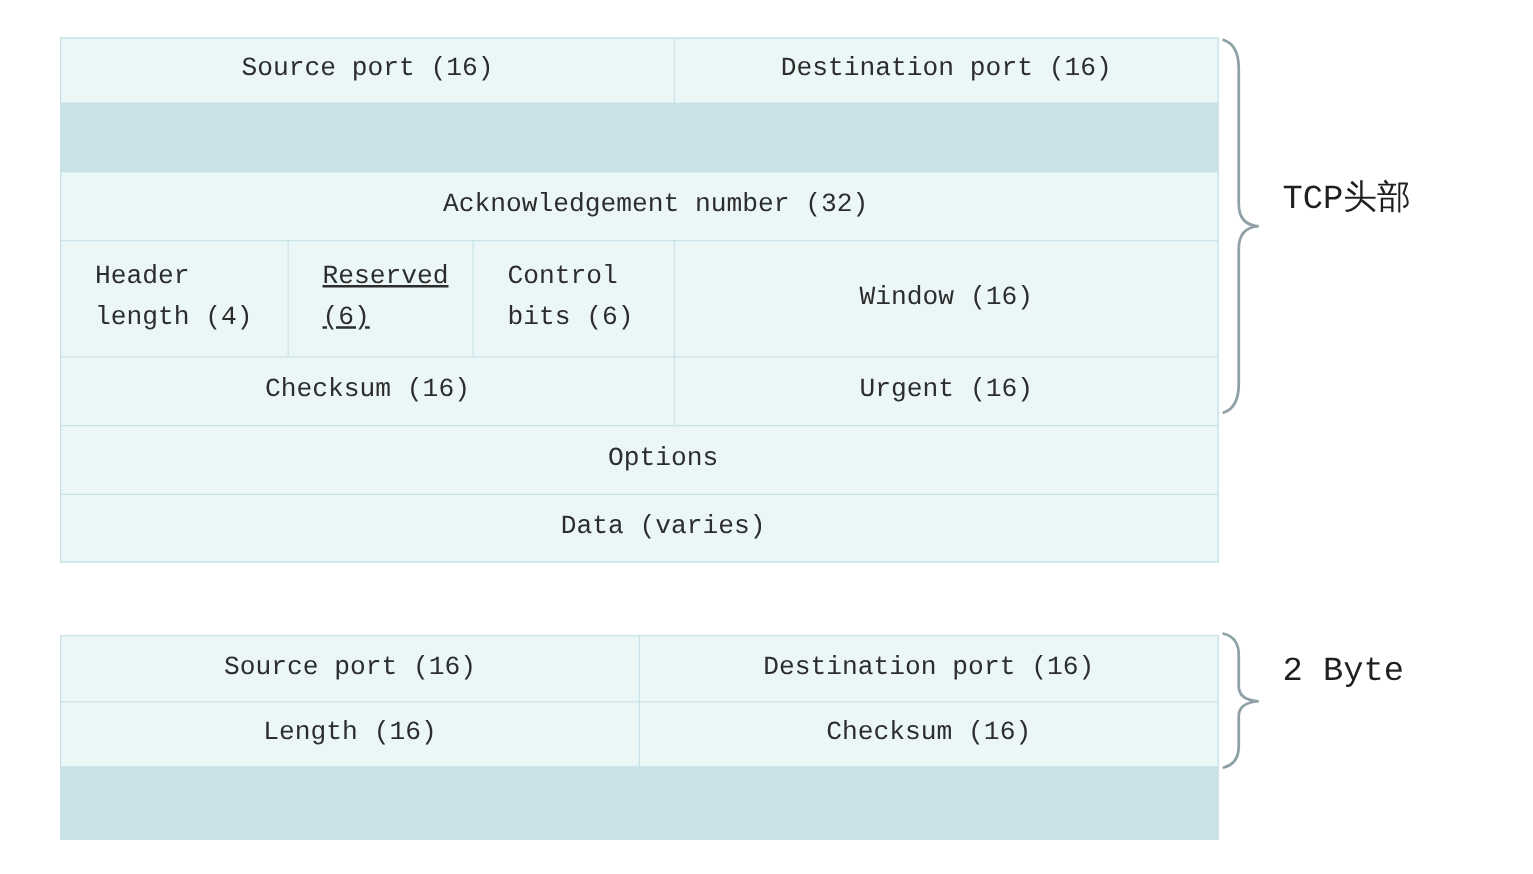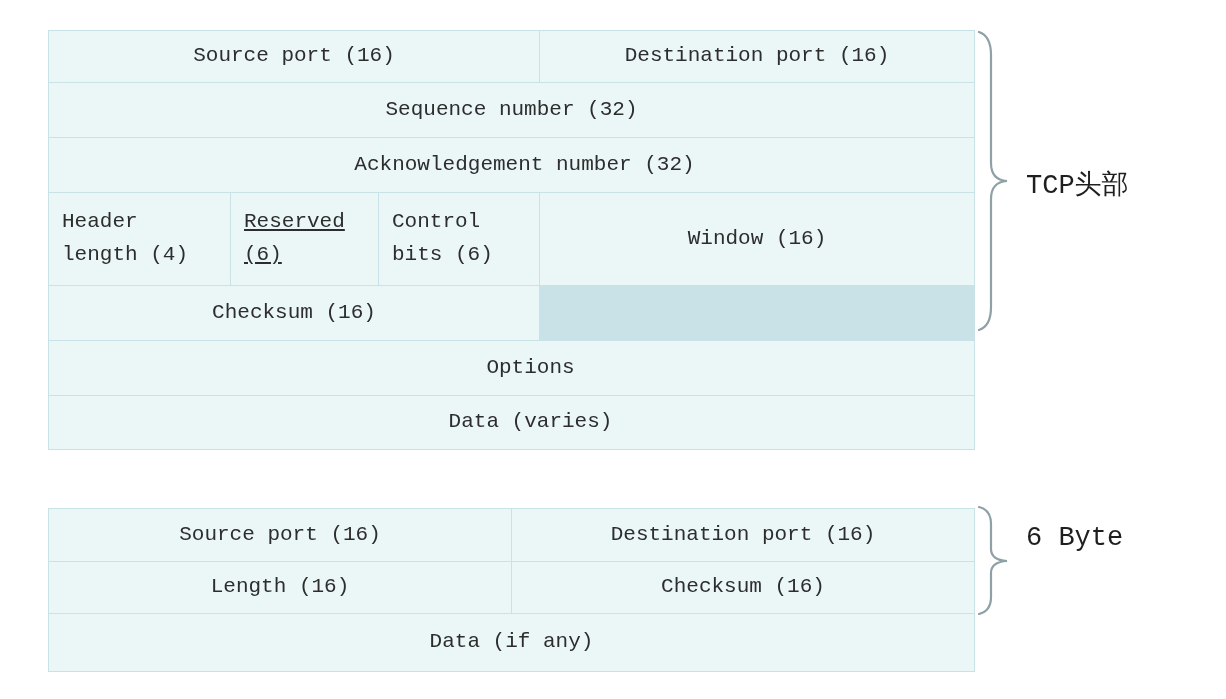--- a/index.html
+++ b/index.html
@@ -50,21 +50,21 @@
     align-items: center;
     justify-content: center;
     text-align: center;
     font-size: 21px;
     line-height: 1.55;
     white-space: pre-line;
   }
   .cell.left {
     justify-content: flex-start;
     text-align: left;
-    padding-left: 13px;
+    padding-left: 27px;
   }
   .cell.pad-r1 { padding-right: 22px; }
   .cell.pad-r3 { padding-right: 10px; }
   
   .t-r1c1 { grid-column: 1 / 4; grid-row: 1; }
   .t-r1c2 { grid-column: 4 / 5; grid-row: 1; }
   .t-r2c1 { grid-column: 1 / 5; grid-row: 2; }
   .t-r3c1 { grid-column: 1 / 5; grid-row: 3; padding-left: 26px; }
   .t-r4c1 { grid-column: 1; grid-row: 4; }
   .t-r4c2 { grid-column: 2; grid-row: 4; text-decoration: underline; }
@@ -92,42 +92,42 @@
   .brace-udp { left: 976px; top: 505px; }
 
   .brace-label {
     position: absolute;
     left: 1026px;
     font-size: 27px;
     line-height: 45px;
     color: var(--label-text);
     white-space: nowrap;
   }
-  .label-tcp { top: 164px; }
+  .label-tcp { top: 138px; }
   .label-udp { top: 516px; }
 </style>
 </head>
 <body>
 
 <div class="canvas">
 
   <div class="hdr-table tcp-table">
     <div class="cell t-r1c1">Source port (16)</div>
     <div class="cell t-r1c2">Destination port (16)</div>
 
-    <div class="cell t-r2c1">Sequence number (32)</div>
 
     <div class="cell t-r3c1">Acknowledgement number (32)</div>
 
     <div class="cell left pad-r1 t-r4c1">Header length (4)</div>
     <div class="cell left t-r4c2">Reserved (6)</div>
     <div class="cell left pad-r3 t-r4c3">Control bits (6)</div>
     <div class="cell t-r4c4">Window (16)</div>
 
     <div class="cell t-r5c1">Checksum (16)</div>
+    <div class="cell t-r5c2">Urgent (16)</div>
 
     <div class="cell t-r6c1">Options</div>
 
     <div class="cell t-r7c1">Data (varies)</div>
   </div>
 
   <svg class="brace brace-tcp" width="34" height="304" viewBox="0 0 34 304">
     <path d="M3,3 Q15,7 15,26 L15,134 Q15,151 31,152 Q15,153 15,170 L15,278 Q15,297 3,301"></path>
   </svg>
 
@@ -135,24 +135,23 @@
     <div>TCP头部</div>
   </div>
 
   <div class="hdr-table udp-table">
     <div class="cell u-r1c1">Source port (16)</div>
     <div class="cell u-r1c2">Destination port (16)</div>
 
     <div class="cell u-r2c1">Length (16)</div>
     <div class="cell u-r2c2">Checksum (16)</div>
 
-    <div class="cell u-r3c1">Data (if any)</div>
   </div>
 
   <svg class="brace brace-udp" width="34" height="112" viewBox="0 0 34 112">
     <path d="M3,2 Q15,5 15,19 L15,44 Q15,55 31,56 Q15,57 15,68 L15,92 Q15,106 3,109"></path>
   </svg>
 
   <div class="brace-label label-udp">
-    <div>6 Byte</div>
+    <div>2 Byte</div>
   </div>
 
 </div>
 
 </body></html>

